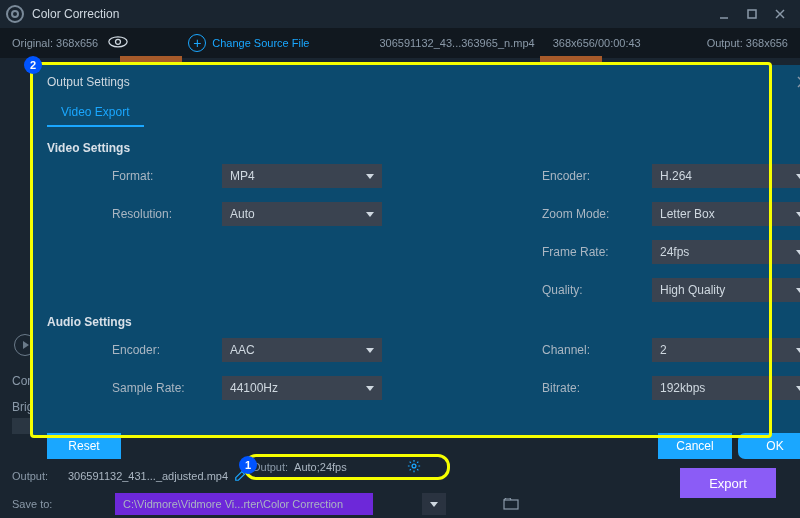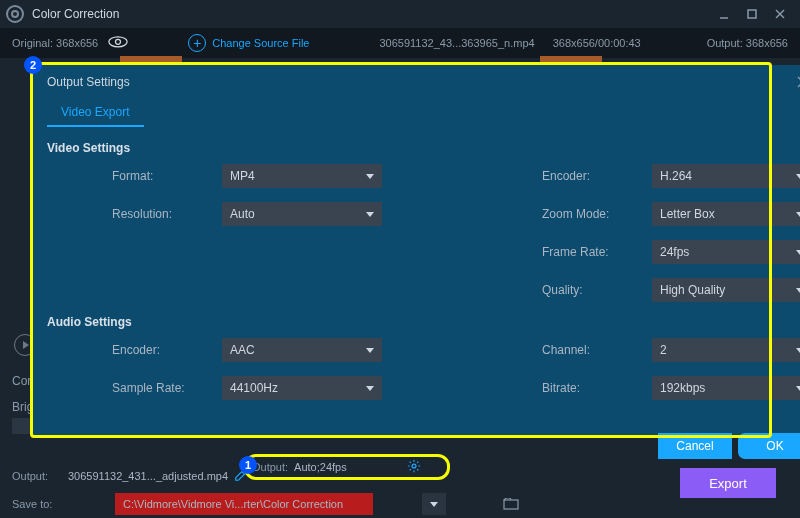--- a/index.html
+++ b/index.html
@@ -67,21 +67,21 @@
   .brow .bval { color: #aab6c2; margin-right: 6px; }
   .brow .pencil { width: 16px; height: 16px; color:#1aa7ff; cursor:pointer; }
 
   .out-hl { position: absolute; left: 244px; top: 454px; width: 206px; height: 26px; border: 3px solid #f6ff00; border-radius: 12px; z-index: 30; pointer-events:none; }
   .outblock { position: absolute; left: 252px; top: 458px; height: 18px; display:flex; align-items:center; font-size:11px; color:#8a99a8; z-index:25; }
   .outblock .ov { margin-left:6px; color:#aab6c2; }
   .outblock .gear { margin-left: 60px; width:16px; height:16px; color:#1aa7ff; cursor:pointer; }
 
   .saveto { display: flex; align-items: center; height: 24px; margin-top: 4px; gap: 47px; }
   .saveto .blabel { width: 56px; }
-  .saveto .pathbox { background: #b91c1c; height: 22px; width: 258px; display:flex; align-items:center; padding:0 8px; color:#aab6c2; position:relative; }
+  .saveto .pathbox { background: #6d28d9; height: 22px; width: 258px; display:flex; align-items:center; padding:0 8px; color:#aab6c2; position:relative; }
   .saveto .dropbtn { width: 24px; height: 22px; background:#2a3340; margin-left:2px; display:flex; align-items:center; justify-content:center; cursor:pointer;}
   .saveto .dropbtn .caret { width:0;height:0;border-left:4px solid transparent;border-right:4px solid transparent;border-top:5px solid #cfd8e0;}
   .saveto .folder { width: 24px; height: 22px; margin-left:6px; display:flex; align-items:center; justify-content:center; cursor:pointer; color:#8a99a8;}
 
   .export { position: absolute; right: 24px; bottom: 20px; width: 96px; height: 30px; background:#8b5cf6; color:#fff; display:flex; align-items:center; justify-content:center; font-size:13px; cursor:pointer; }
 </style>
 </head>
 <body>
 
 <div class="titlebar">
@@ -220,20 +220,21 @@
       <div class="colgap"></div>
       <span class="label2">Bitrate:</span>
       <div class="select">
           <span>192kbps</span>
           <span class="caret"></span>
         </div>
     </div>
   </div>
 
   <div class="modal-footer">
+    <button class="btn">Reset</button>
     <div class="spacer"></div>
     <button class="btn">Cancel</button>
     <button class="btn">OK</button>
   </div>
 </div>
 
 <div class="bottom">
   <div class="brow">
     <span class="blabel">Output:</span>
     <span class="bval">306591132_431..._adjusted.mp4</span>

